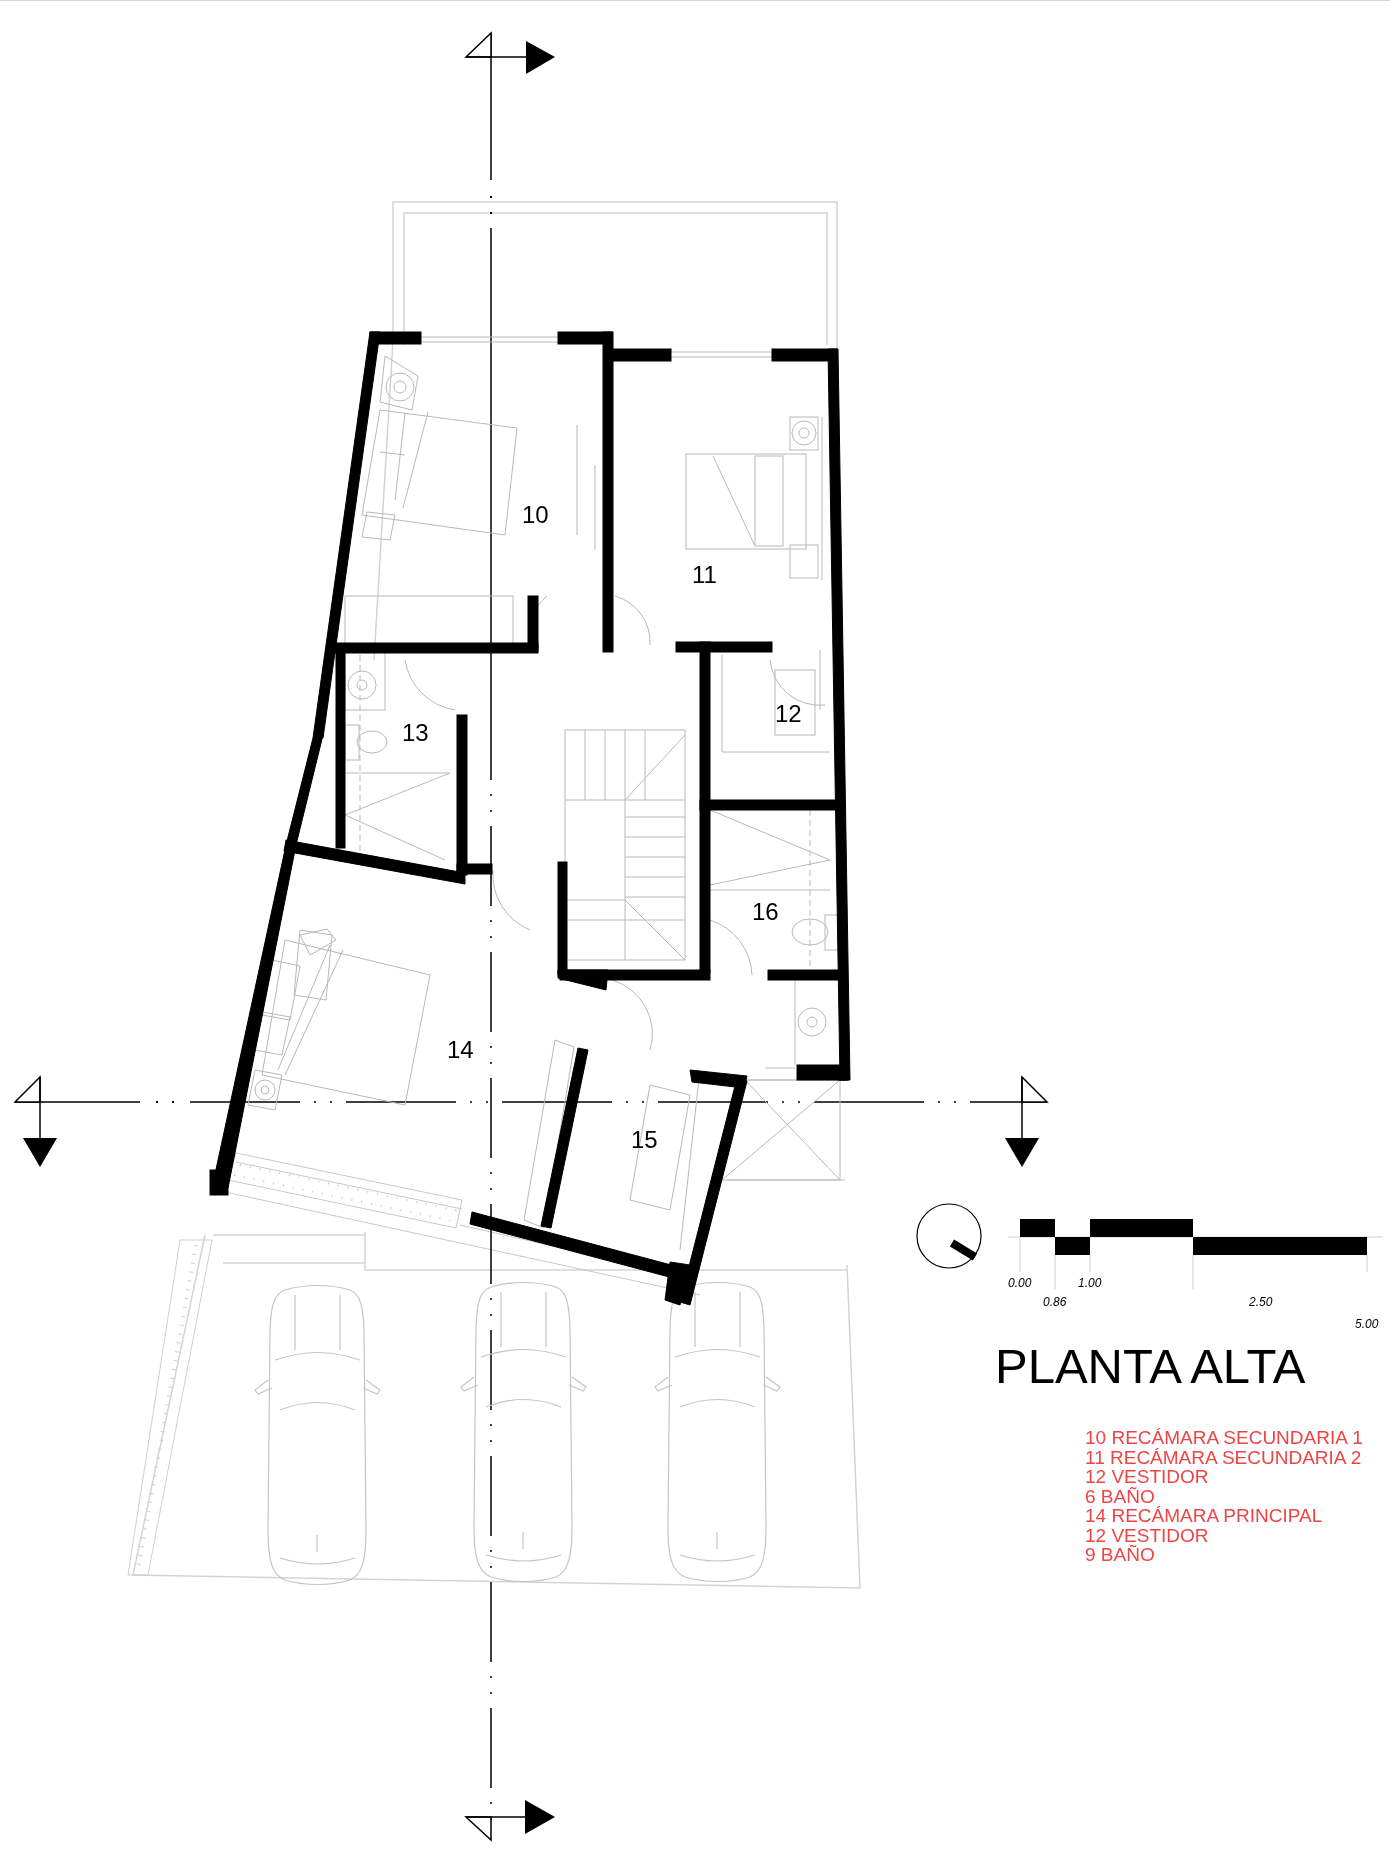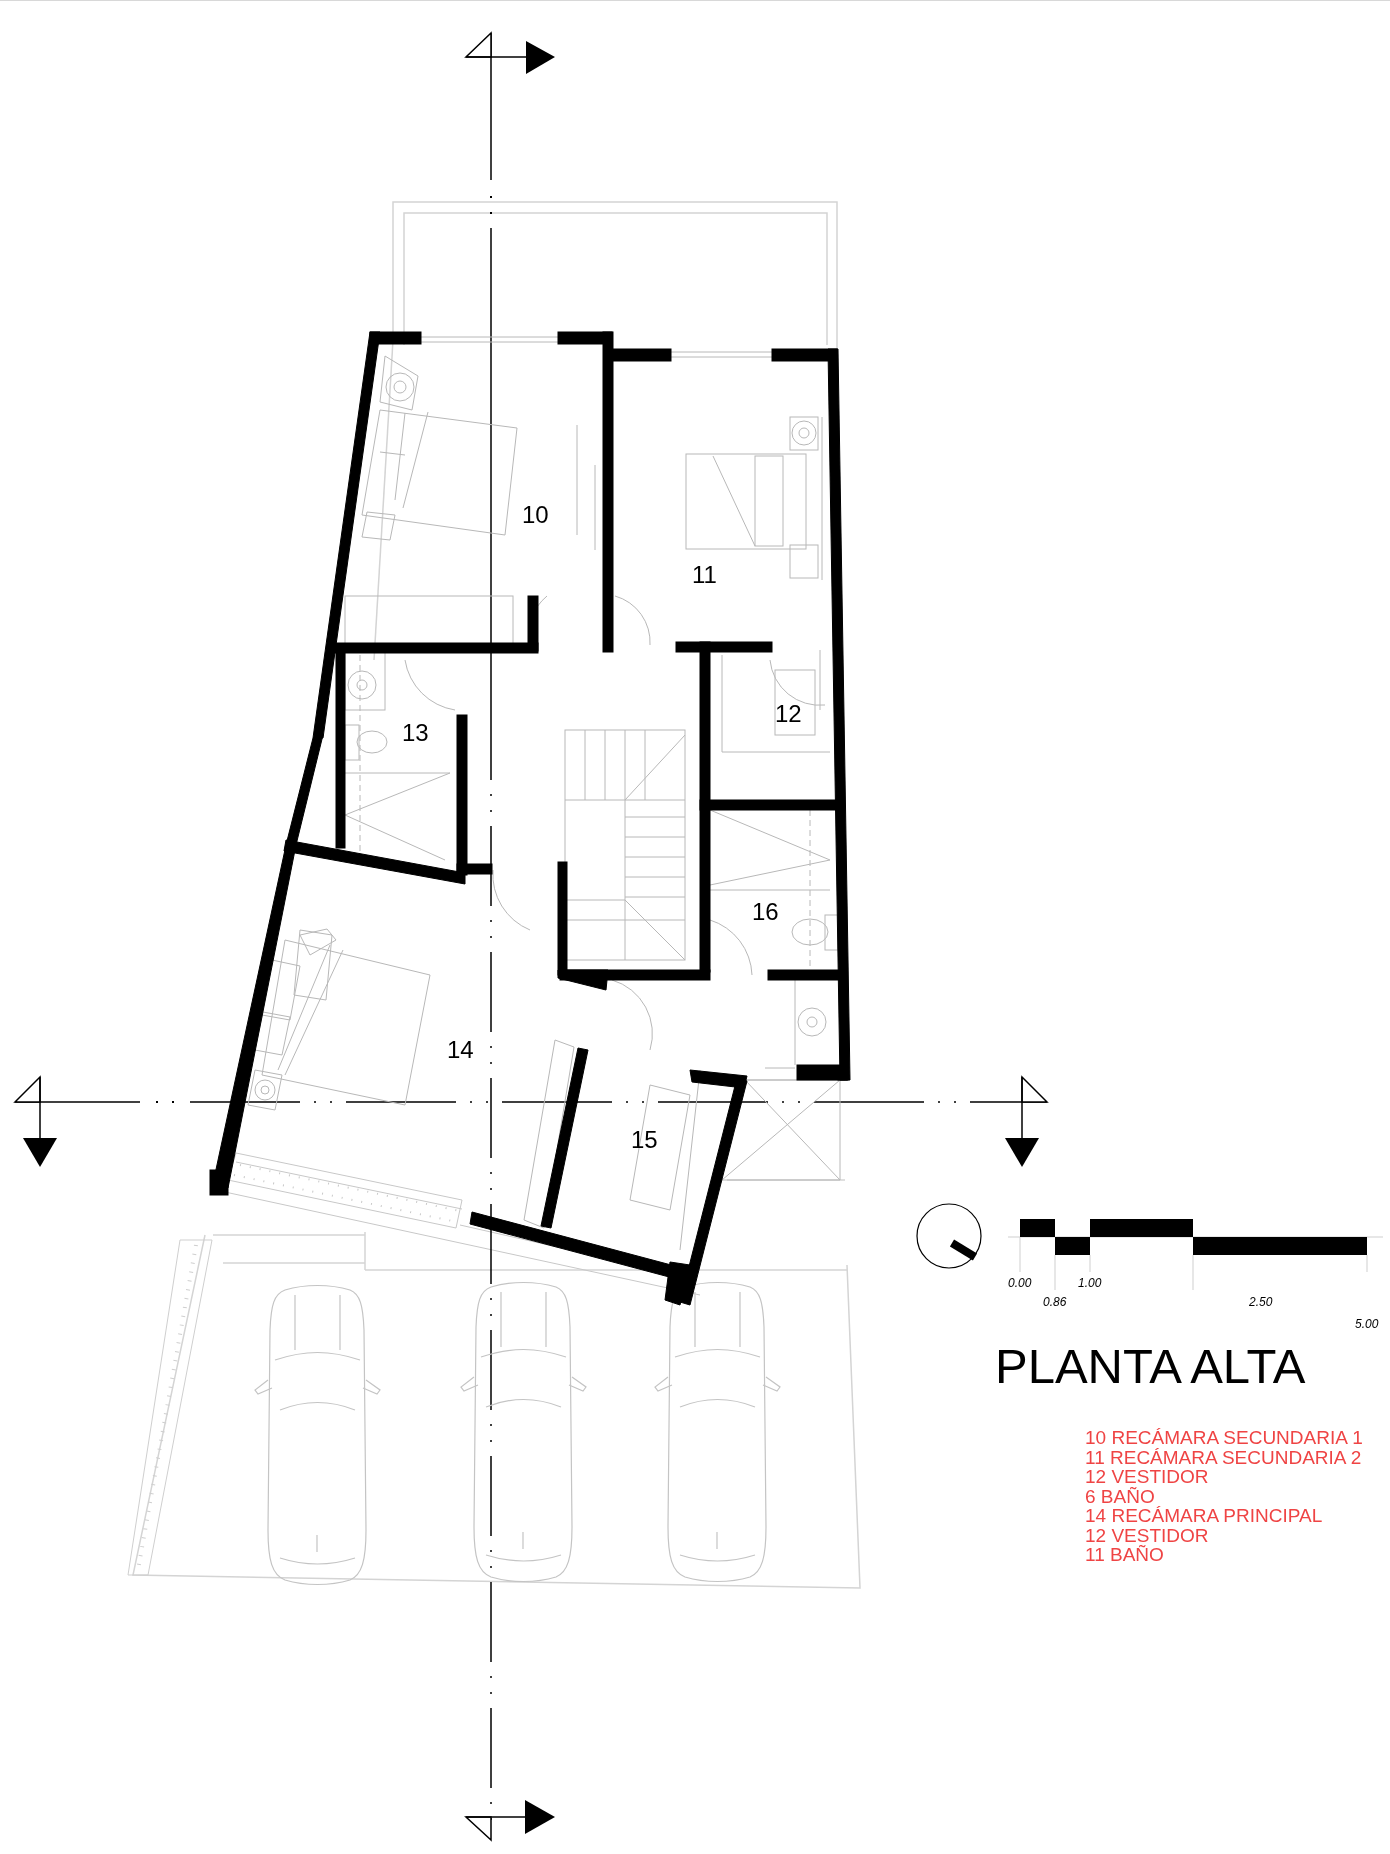--- a/index.html
+++ b/index.html
@@ -305,14 +305,14 @@
 
 <div class="title">PLANTA ALTA</div>
 
 <div class="legend">
   <div>10 RECÁMARA SECUNDARIA 1</div>
   <div>11 RECÁMARA SECUNDARIA 2</div>
   <div>12 VESTIDOR</div>
   <div>6 BAÑO</div>
   <div>14 RECÁMARA PRINCIPAL</div>
   <div>12 VESTIDOR</div>
-  <div>11 BAÑO</div>
+  <div>9 BAÑO</div>
 </div>
 
 </body></html>

